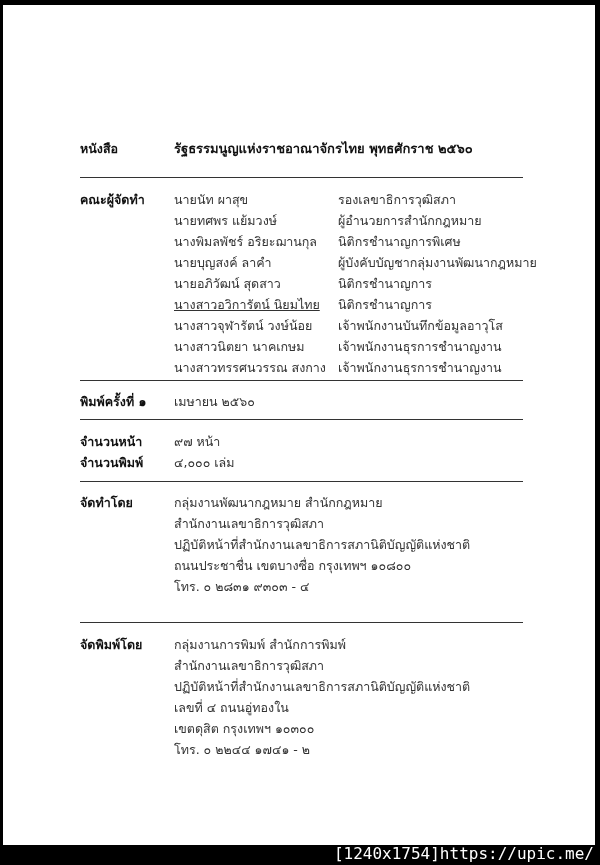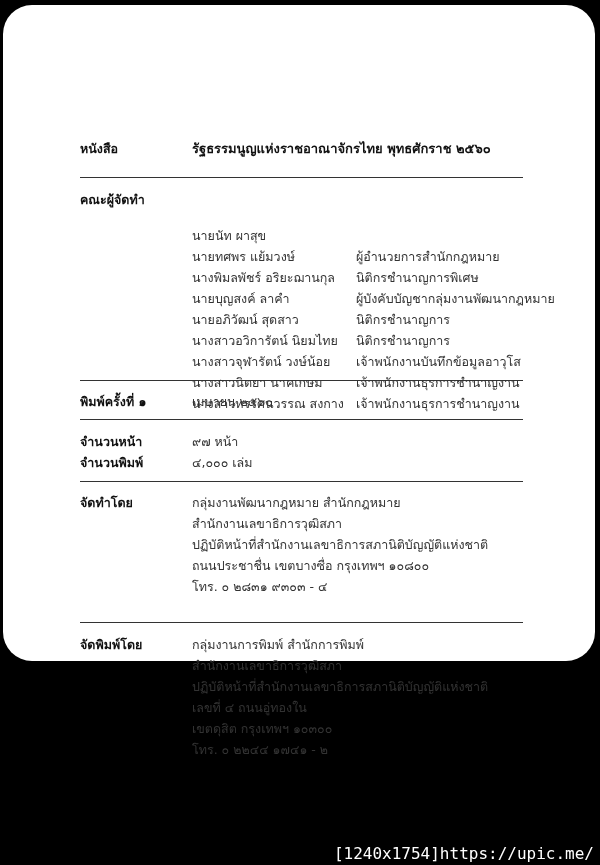--- a/index.html
+++ b/index.html
@@ -2,31 +2,30 @@
 <html><head>
 <meta charset="utf-8">
 <style>
   html, body { margin: 0; padding: 0; }
   body {
     width: 600px; height: 865px; background: #000; position: relative; overflow: hidden;
     font-family: "DejaVu Sans", "Liberation Sans", sans-serif;
     color: #222;
   }
   .page {
-    position: absolute; left: 3px; top: 5px; width: 592px; height: 656px;
+    position: absolute; left: 3px; top: 5px; width: 592px; height: 840px;
     background: #fff;
-    border-radius: 29px;
   }
   .rule {
     position: absolute; left: 77px; width: 443px; height: 0;
     border-top: 1.5px solid #333;
   }
   .row { position: absolute; left: 77px; width: 460px; font-size: 12.5px; line-height: 21px; }
   .lbl { position: absolute; left: 0; top: 0; font-weight: bold; color: #111; white-space: nowrap; }
-  .val { position: absolute; left: 112px; top: 0; white-space: nowrap; color: #333; }
+  .val { position: absolute; left: 94px; top: 0; white-space: nowrap; color: #333; }
   .title-val { font-weight: bold; color: #111; font-size: 13px; }
   .col2 { position: absolute; left: 258px; top: 0; white-space: nowrap; color: #333; }
   .line { height: 21px; }
   .footer {
     position: absolute; right: 6px; bottom: 2px; color: #fff;
     font-family: "DejaVu Sans Mono", monospace; font-size: 16px;
   }
 </style>
 </head>
 <body>
@@ -35,41 +34,42 @@
 
   <div class="row" style="top:133px;">
     <span class="lbl">หนังสือ</span>
     <span class="val title-val">รัฐธรรมนูญแห่งราชอาณาจักรไทย พุทธศักราช ๒๕๖๐</span>
   </div>
 
   <div class="rule" style="top:172px;"></div>
 
   <div class="row" style="top:184px;">
     <span class="lbl">คณะผู้จัดทำ</span>
-    <div class="val" style="width:366px;margin-top:36px;">
+    <div class="val" style="width:366px;">
       <div class="line" style="position:relative;">
         <span>นายนัท ผาสุข</span>
+        <span class="col2" style="left:164px;">รองเลขาธิการวุฒิสภา</span>
       </div>
       <div class="line" style="position:relative;">
         <span>นายทศพร แย้มวงษ์</span>
         <span class="col2" style="left:164px;">ผู้อำนวยการสำนักกฎหมาย</span>
       </div>
       <div class="line" style="position:relative;">
         <span>นางพิมลพัชร์ อริยะฌานกุล</span>
         <span class="col2" style="left:164px;">นิติกรชำนาญการพิเศษ</span>
       </div>
       <div class="line" style="position:relative;">
         <span>นายบุญสงค์ ลาคำ</span>
         <span class="col2" style="left:164px;">ผู้บังคับบัญชากลุ่มงานพัฒนากฎหมาย</span>
       </div>
       <div class="line" style="position:relative;">
         <span>นายอภิวัฒน์ สุดสาว</span>
         <span class="col2" style="left:164px;">นิติกรชำนาญการ</span>
       </div>
-      <div class="line" style="position:relative;">
+      <div class="line" style="position:relative;text-decoration:underline;">
         <span>นางสาวอวิการัตน์ นิยมไทย</span>
         <span class="col2" style="left:164px;">นิติกรชำนาญการ</span>
       </div>
       <div class="line" style="position:relative;">
         <span>นางสาวจุฬารัตน์ วงษ์น้อย</span>
         <span class="col2" style="left:164px;">เจ้าพนักงานบันทึกข้อมูลอาวุโส</span>
       </div>
       <div class="line" style="position:relative;">
         <span>นางสาวนิตยา นาคเกษม</span>
         <span class="col2" style="left:164px;">เจ้าพนักงานธุรการชำนาญงาน</span>

